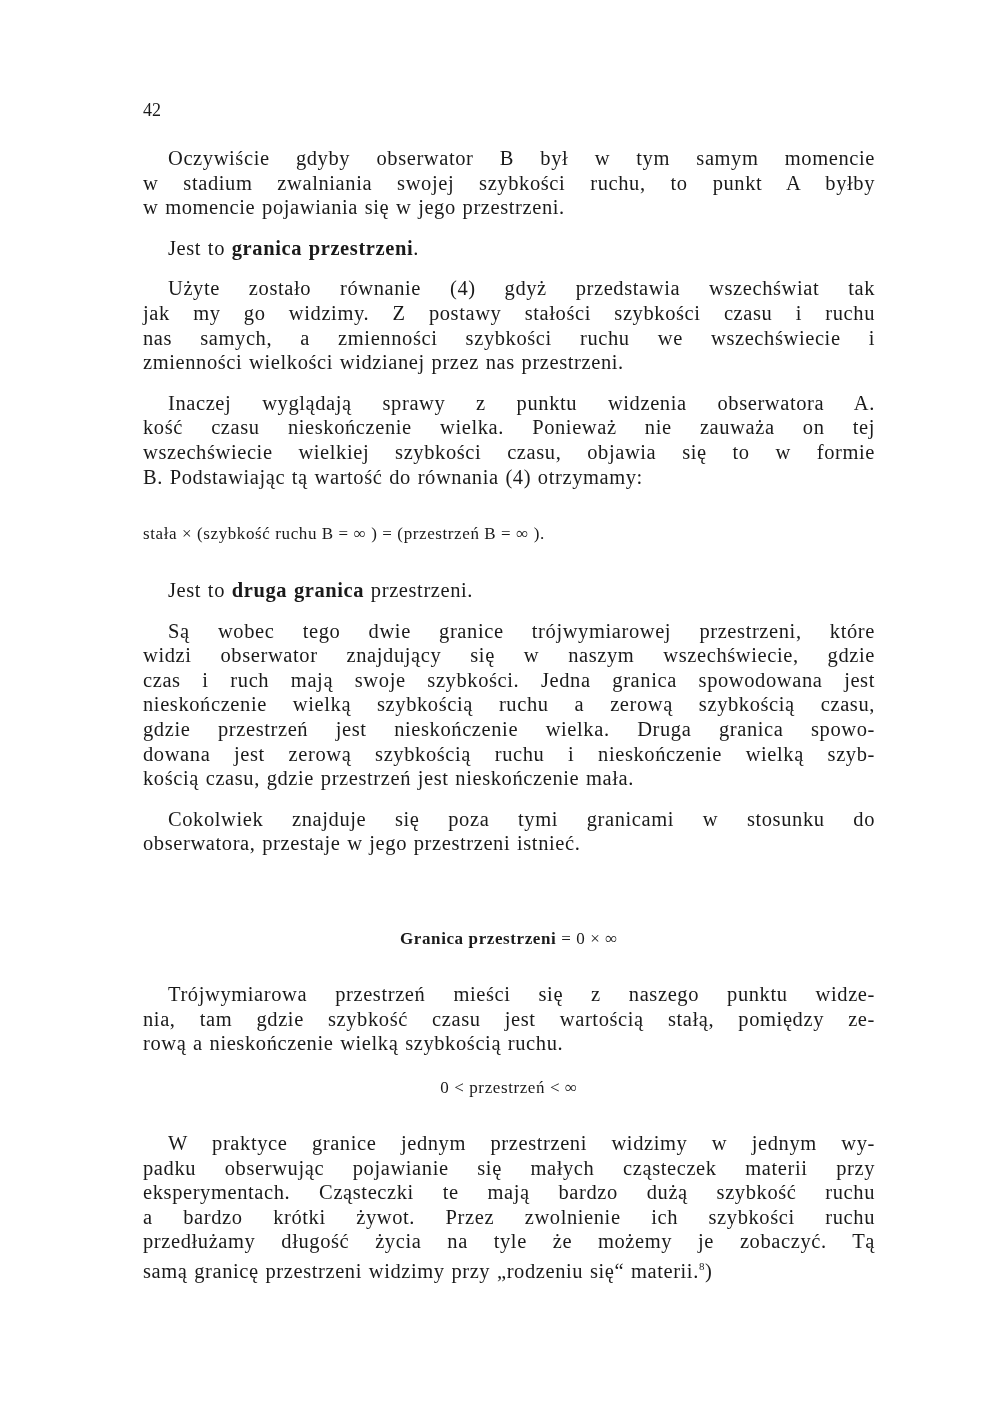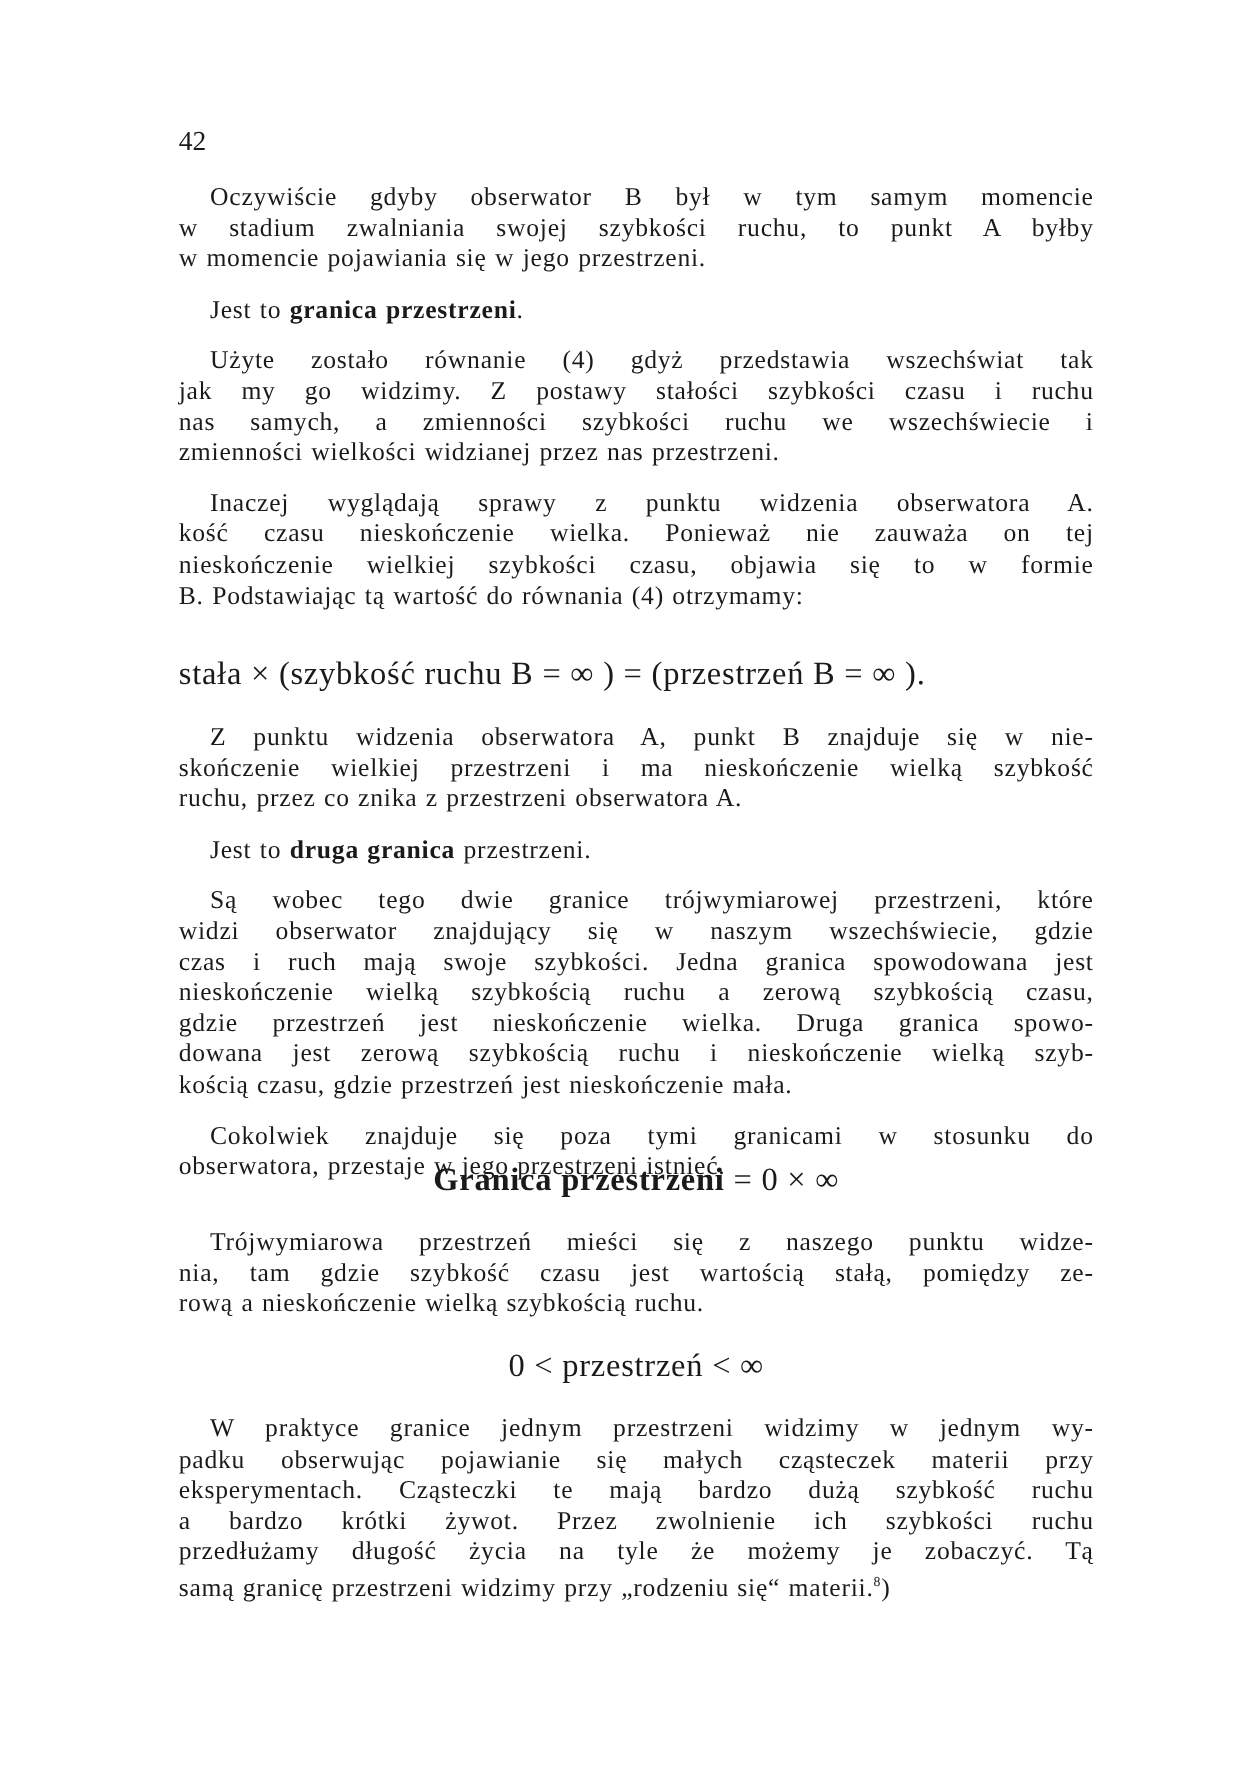--- a/index.html
+++ b/index.html
@@ -1,27 +1,27 @@
 <!DOCTYPE html>
 <html><head>
 <meta charset="utf-8">
 <style>
   html, body { margin: 0; padding: 0; background: #ffffff; }
   body { width: 1000px; height: 1420px; position: relative; overflow: hidden;
          font-family: "Liberation Serif", "DejaVu Serif", serif; color: #1a1a1a; }
-  .page-number { position: absolute; left: 143px; top: 100px; font-size: 22px; }
+  .page-number { position: absolute; left: 143px; top: 100px; font-size: 18px; }
   .text-block { position: absolute; left: 143px; width: 732px; font-size: 20.5px;
                 line-height: 24.6px; text-align: justify; letter-spacing: 0.6px;
                 word-spacing: 1px; }
   .para { margin: 0; text-indent: 25px; }
   .para + .para { margin-top: 16px; }
   .nl { display: block; text-align: justify; text-align-last: justify; }
   .nl.last { text-align-last: left; }
   b { font-weight: bold; }
-  .formula { position: absolute; font-size: 26px; letter-spacing: 0.6px; }
+  .formula { position: absolute; font-size: 17px; letter-spacing: 0.6px; }
   .centered { left: 143px; width: 732px; text-align: center; }
 </style>
 </head>
 <body>
 
 <div class="page-number">42</div>
 
 <div class="text-block" style="top:146px;">
   <p class="para">
     <span class="nl">Oczywiście gdyby obserwator B był w tym samym momencie</span>
@@ -33,33 +33,28 @@
   </p>
   <p class="para">
     <span class="nl">Użyte zostało równanie (4) gdyż przedstawia wszechświat tak</span>
     <span class="nl" style="text-indent:0">jak my go widzimy. Z postawy stałości szybkości czasu i ruchu</span>
     <span class="nl" style="text-indent:0">nas samych, a zmienności szybkości ruchu we wszechświecie i</span>
     <span class="nl last" style="text-indent:0">zmienności wielkości widzianej przez nas przestrzeni.</span>
   </p>
   <p class="para">
     <span class="nl">Inaczej wyglądają sprawy z punktu widzenia obserwatora A.</span>
     <span class="nl" style="text-indent:0">kość czasu nieskończenie wielka. Ponieważ nie zauważa on tej</span>
-    <span class="nl" style="text-indent:0">nieskończenie wielkiej szybkości czasu, objawia się to w formie</span>
+    <span class="nl" style="text-indent:0">wszechświecie wielkiej szybkości czasu, objawia się to w formie</span>
     <span class="nl last" style="text-indent:0">B. Podstawiając tą wartość do równania (4) otrzymamy:</span>
   </p>
 </div>
 
 <div class="formula" style="left:143px; top:524px;">stała × (szybkość ruchu B = ∞ ) = (przestrzeń B = ∞ ).</div>
 
 <div class="text-block" style="top:578px;">
-  <p class="para">
-    <span class="nl">Z punktu widzenia obserwatora A, punkt B znajduje się w nie-</span>
-    <span class="nl" style="text-indent:0">skończenie wielkiej przestrzeni i ma nieskończenie wielką szybkość</span>
-    <span class="nl last" style="text-indent:0">ruchu, przez co znika z przestrzeni obserwatora A.</span>
-  </p>
   <p class="para">
     <span>Jest to </span><b>druga granica</b><span> przestrzeni.</span>
   </p>
   <p class="para">
     <span class="nl">Są wobec tego dwie granice trójwymiarowej przestrzeni, które</span>
     <span class="nl" style="text-indent:0">widzi obserwator znajdujący się w naszym wszechświecie, gdzie</span>
     <span class="nl" style="text-indent:0">czas i ruch mają swoje szybkości. Jedna granica spowodowana jest</span>
     <span class="nl" style="text-indent:0">nieskończenie wielką szybkością ruchu a zerową szybkością czasu,</span>
     <span class="nl" style="text-indent:0">gdzie przestrzeń jest nieskończenie wielka. Druga granica spowo-</span>
     <span class="nl" style="text-indent:0">dowana jest zerową szybkością ruchu i nieskończenie wielką szyb-</span>

